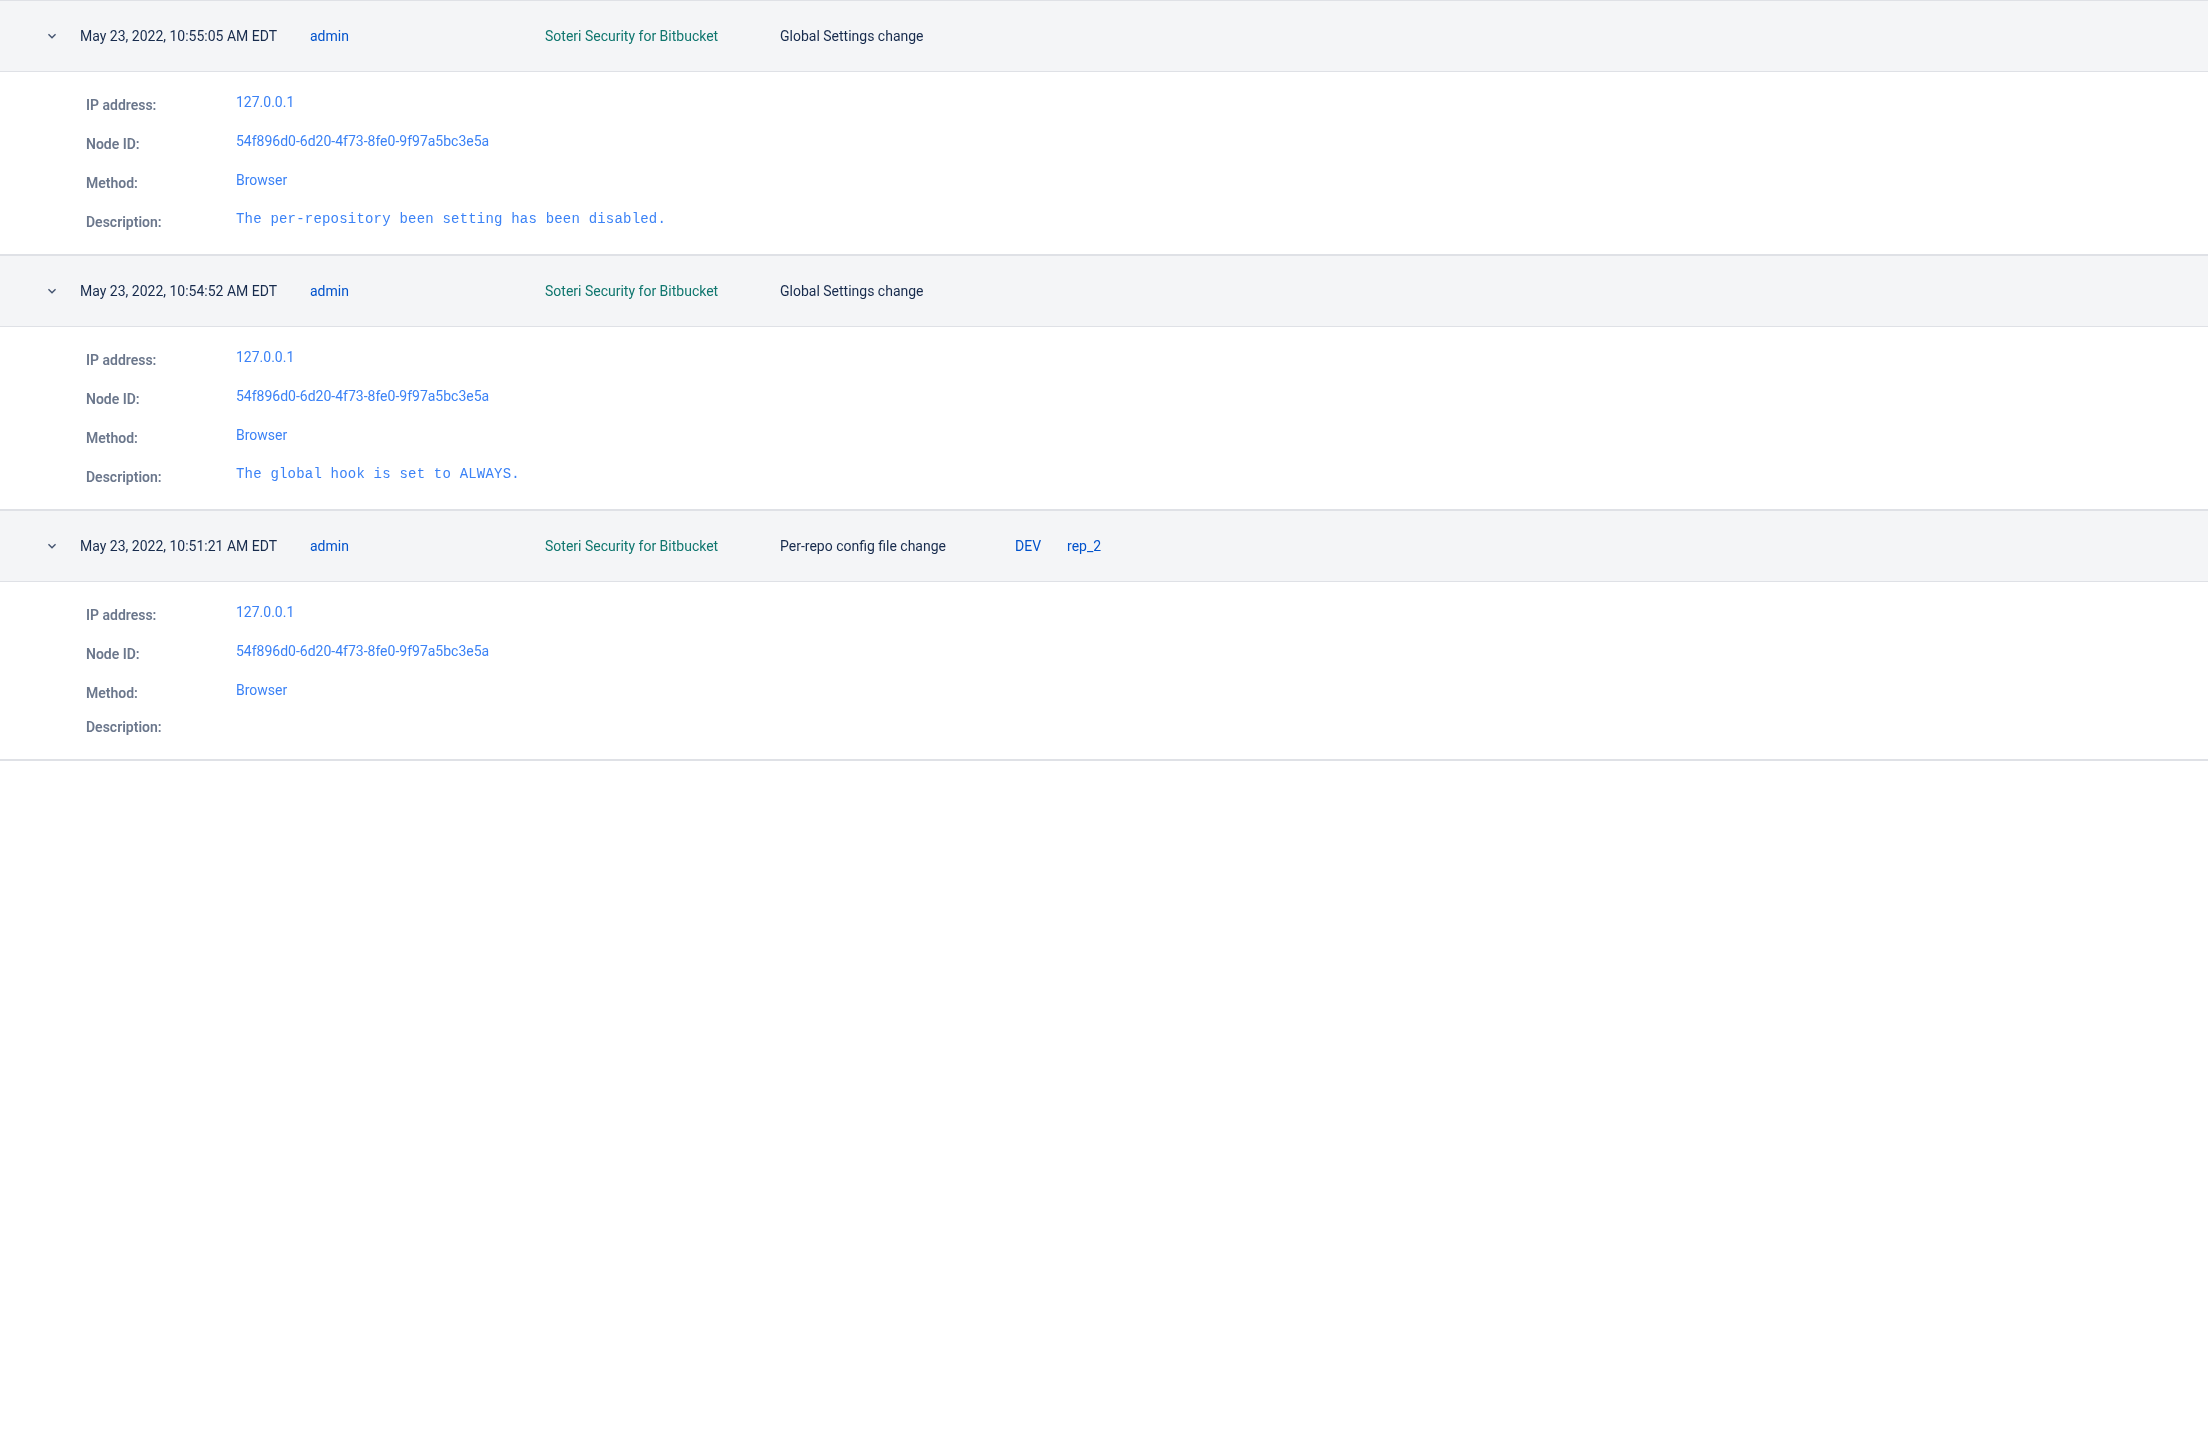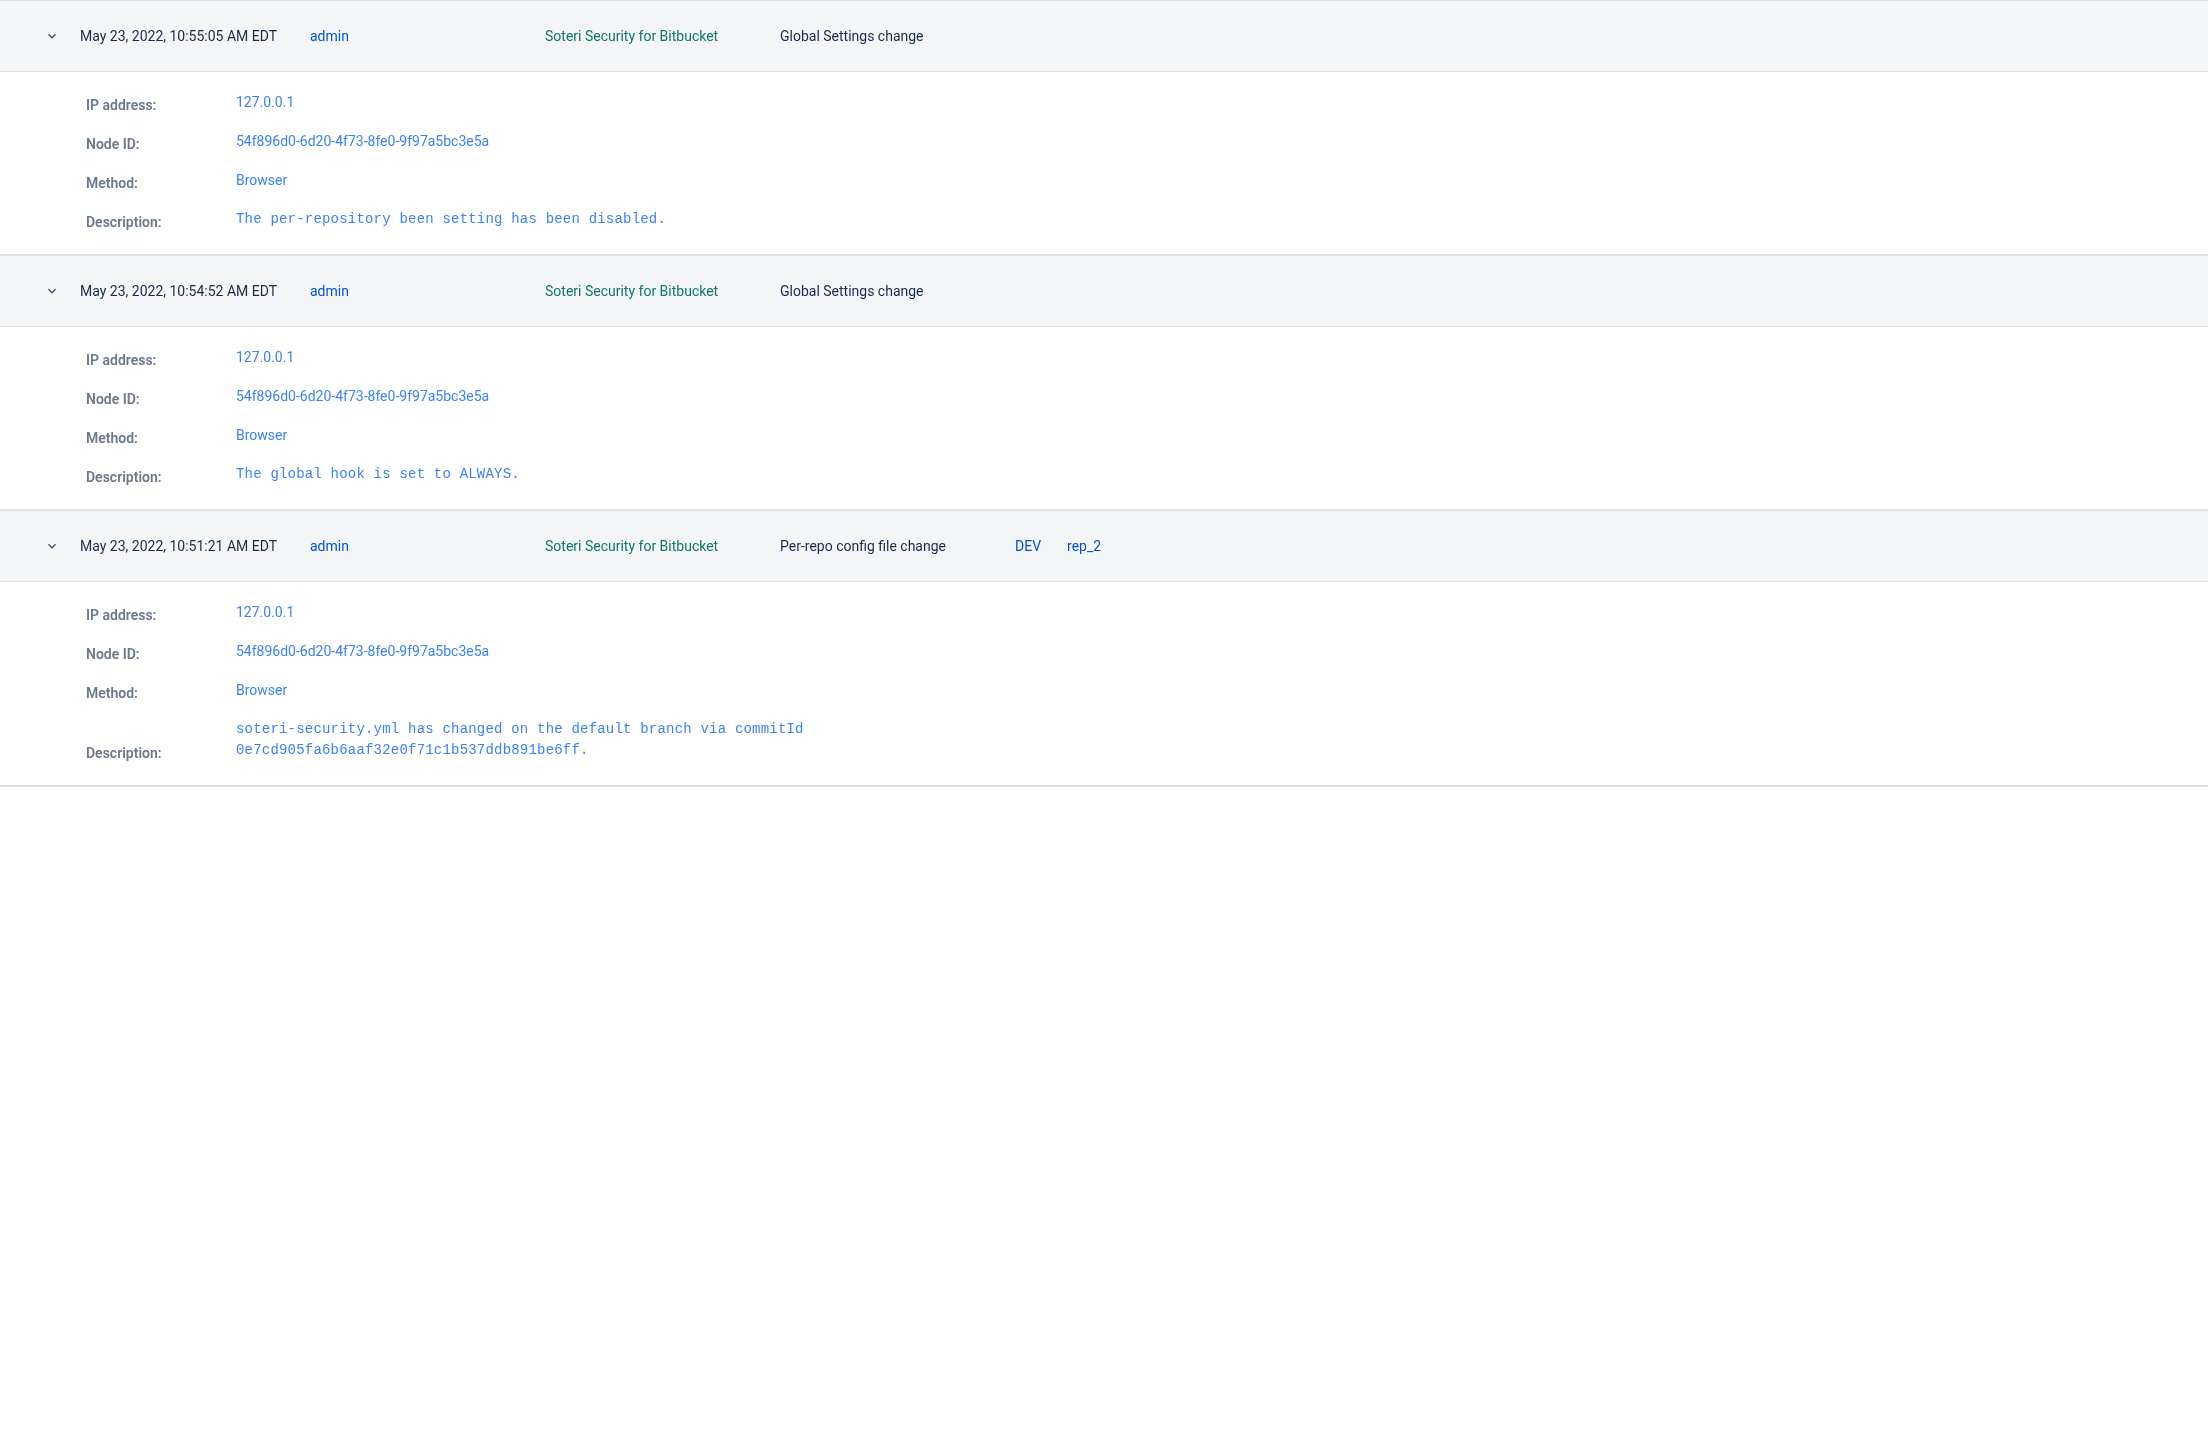--- a/index.html
+++ b/index.html
@@ -223,18 +223,17 @@
       <div class="detail-row">
         <div class="detail-label">Node ID:</div>
         <div class="detail-value">54f896d0-6d20-4f73-8fe0-9f97a5bc3e5a</div>
       </div>
       <div class="detail-row">
         <div class="detail-label">Method:</div>
         <div class="detail-value">Browser</div>
       </div>
       <div class="detail-row">
         <div class="detail-label">Description:</div>
-        <div class="detail-value mono">soteri-security.yml has changed on the default branch via commitId 0e7cd905fa6b6aaf32e0f71c1b537ddb891be6ff.</div>
       </div>
     </div>
   </div>
 
 </div>
 
 </body></html>

